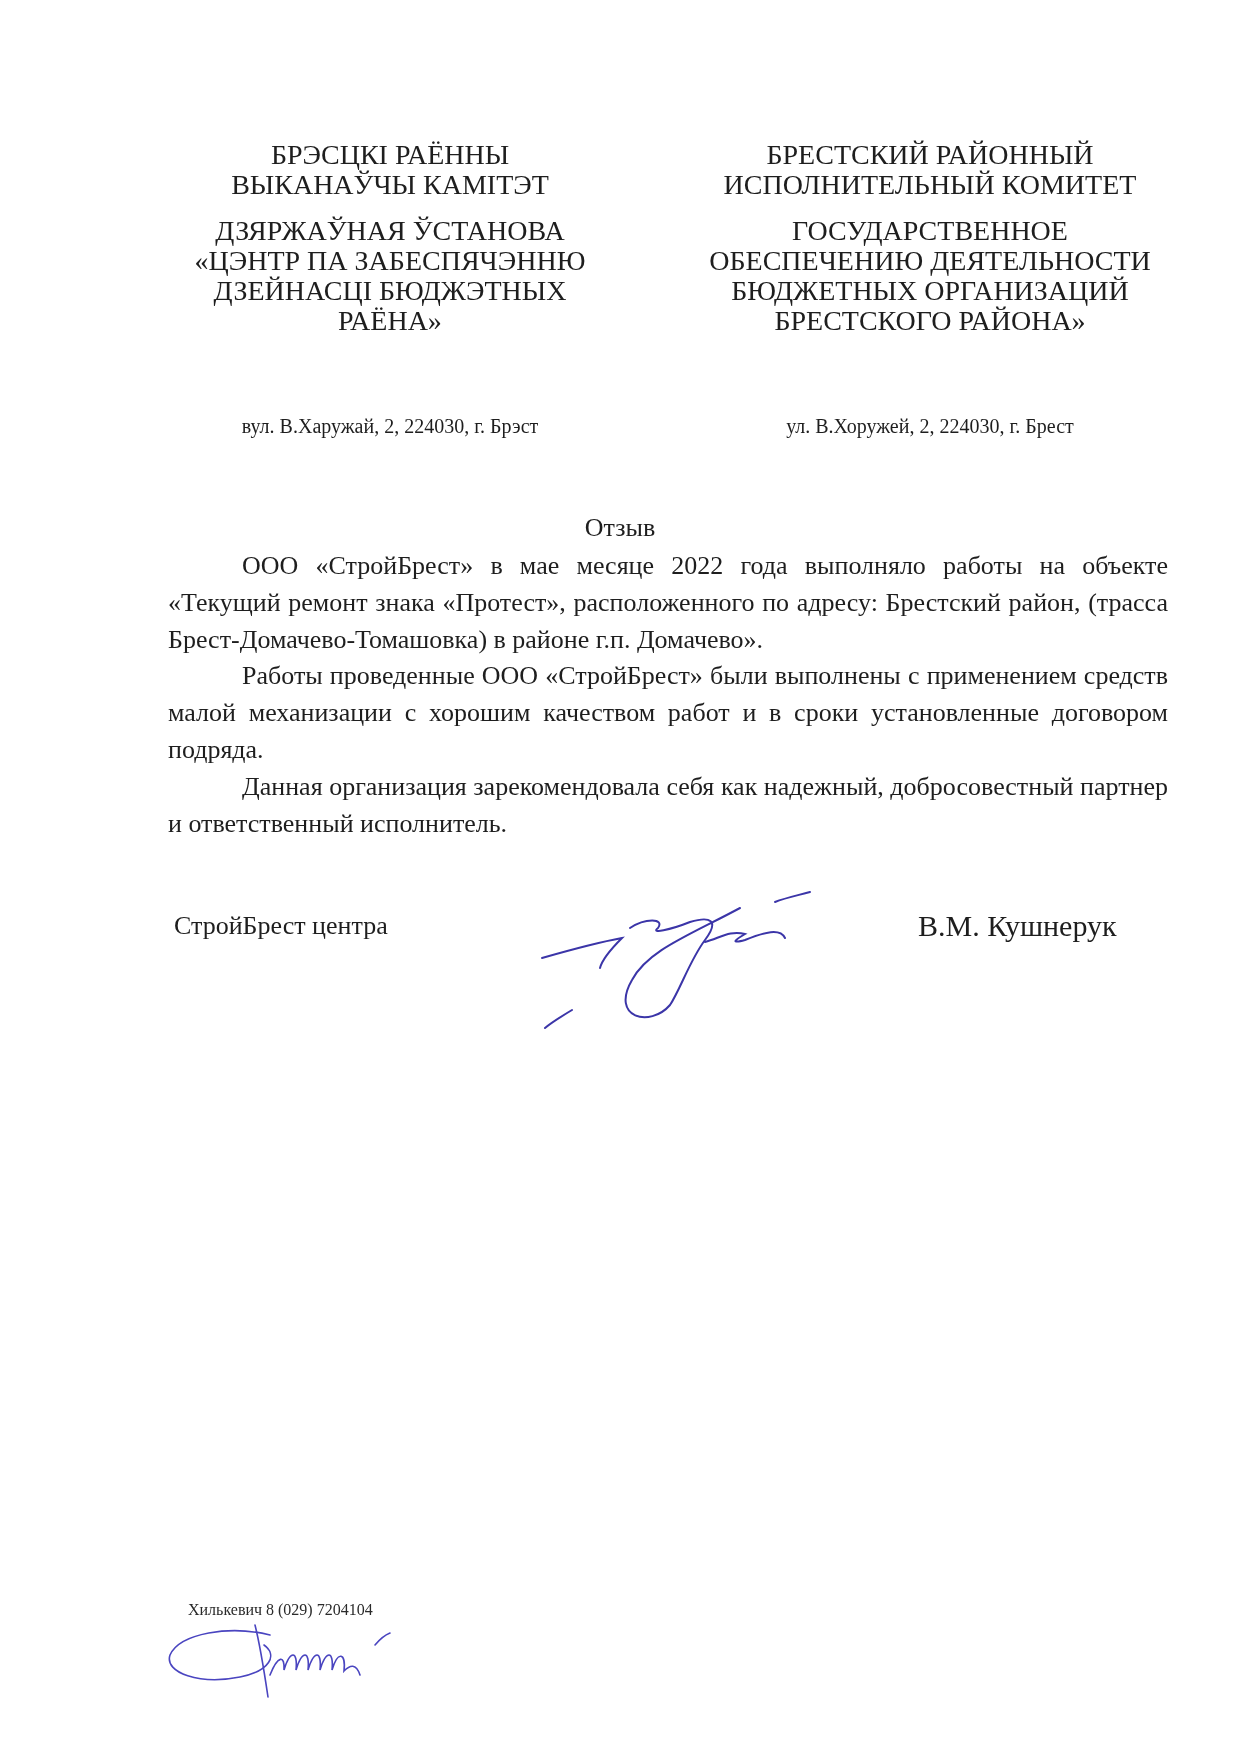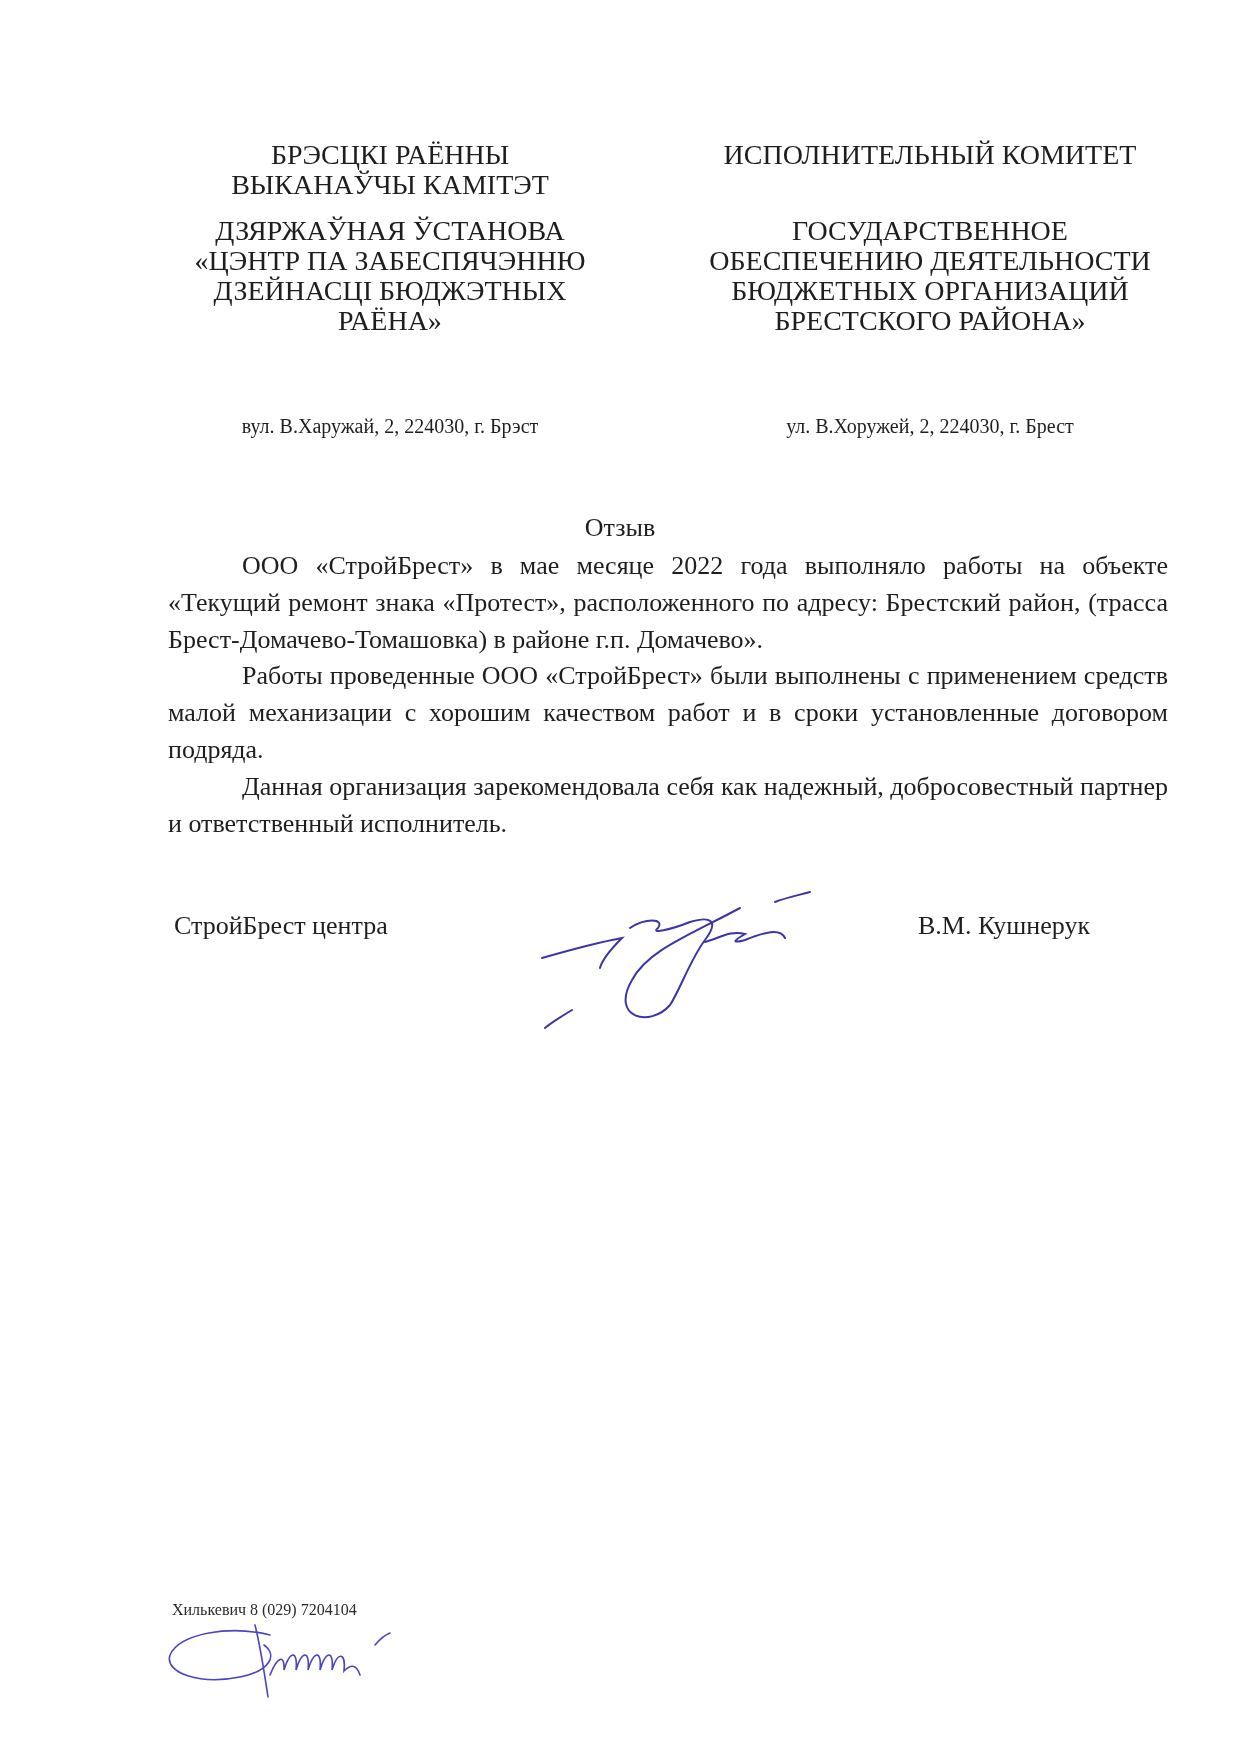--- a/index.html
+++ b/index.html
@@ -11,23 +11,23 @@
   .hdr .l1 { font-size: 28px; line-height: 30px; margin: 0; }
   .hdr .blk1 { height: 64px; }
   .hdr .blk2 { margin-top: 12px; height: 170px; }
   .hdr .addr { font-size: 20px; line-height: 24px; margin-top: 28px; text-align: center; }
   .title { position: absolute; top: 512px; left: 0; width: 1240px; text-align: center;
            font-size: 26px; line-height: 32px; }
   .body { position: absolute; top: 548px; left: 168px; width: 1000px;
           font-size: 26px; line-height: 36.8px; text-align: justify; }
   .body p { margin: 0; text-indent: 74px; }
   .sig-title { position: absolute; top: 910px; left: 174px; font-size: 26px; line-height: 32px; }
-  .sig-name { position: absolute; top: 910px; left: 918px; font-size: 26px; line-height: 32px; text-align: center; }
+  .sig-name { position: absolute; top: 910px; left: 918px; font-size: 30px; line-height: 32px; text-align: center; }
   .sig1 { position: absolute; left: 530px; top: 880px; width: 300px; height: 160px; }
-  .footer { position: absolute; top: 1601px; left: 172px; font-size: 16px; line-height: 18px; color: #2a2a2a; }
+  .footer { position: absolute; top: 1601px; left: 188px; font-size: 16px; line-height: 18px; color: #2a2a2a; }
   .sig2 { position: absolute; left: 160px; top: 1615px; width: 240px; height: 85px; }
 </style>
 </head>
 <body>
 
 <div class="hdr hdr-left">
   <div class="blk1">
     <div class="l1">БРЭСЦКІ РАЁННЫ</div>
     <div class="l1">ВЫКАНАЎЧЫ КАМІТЭТ</div>
   </div>
@@ -35,20 +35,21 @@
     <div class="l1">ДЗЯРЖАЎНАЯ ЎСТАНОВА</div>
     <div class="l1">«ЦЭНТР ПА ЗАБЕСПЯЧЭННЮ</div>
     <div class="l1">ДЗЕЙНАСЦІ БЮДЖЭТНЫХ</div>
     <div class="l1">РАЁНА»</div>
   </div>
   <div class="addr">вул. В.Харужай, 2, 224030, г. Брэст</div>
 </div>
 
 <div class="hdr hdr-right">
   <div class="blk1">
+    <div class="l1">БРЕСТСКИЙ РАЙОННЫЙ</div>
     <div class="l1">ИСПОЛНИТЕЛЬНЫЙ КОМИТЕТ</div>
   </div>
   <div class="blk2">
     <div class="l1">ГОСУДАРСТВЕННОЕ</div>
     <div class="l1">ОБЕСПЕЧЕНИЮ ДЕЯТЕЛЬНОСТИ</div>
     <div class="l1">БЮДЖЕТНЫХ ОРГАНИЗАЦИЙ</div>
     <div class="l1">БРЕСТСКОГО РАЙОНА»</div>
   </div>
   <div class="addr">ул. В.Хоружей, 2, 224030, г. Брест</div>
 </div>

